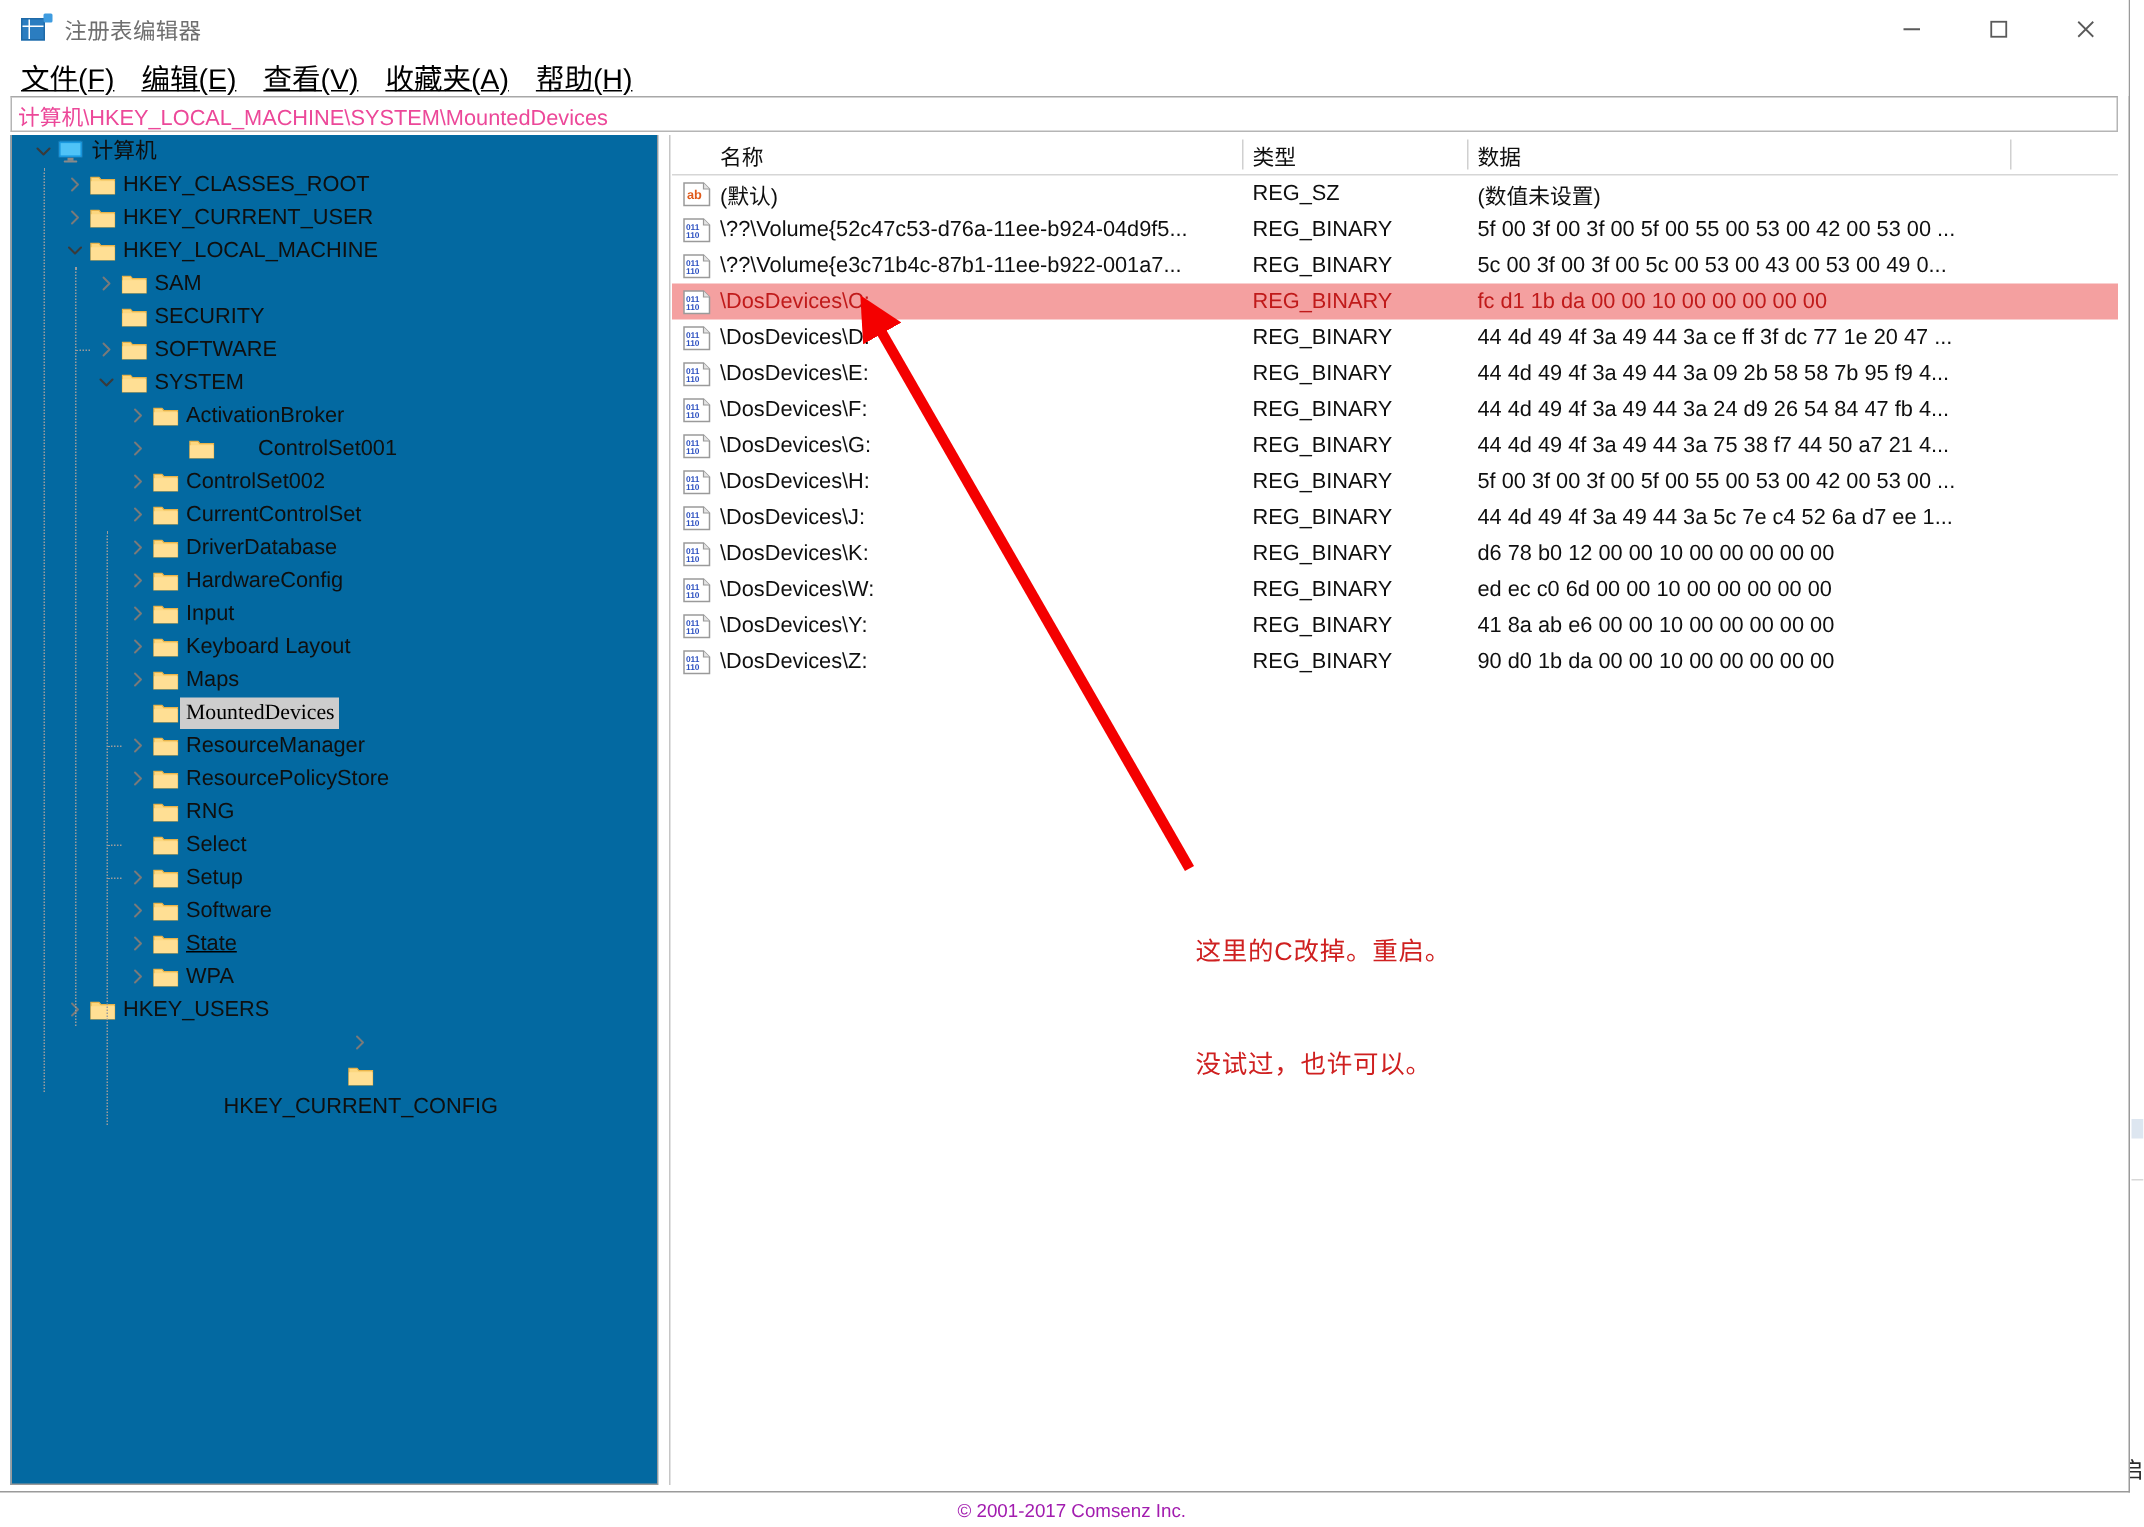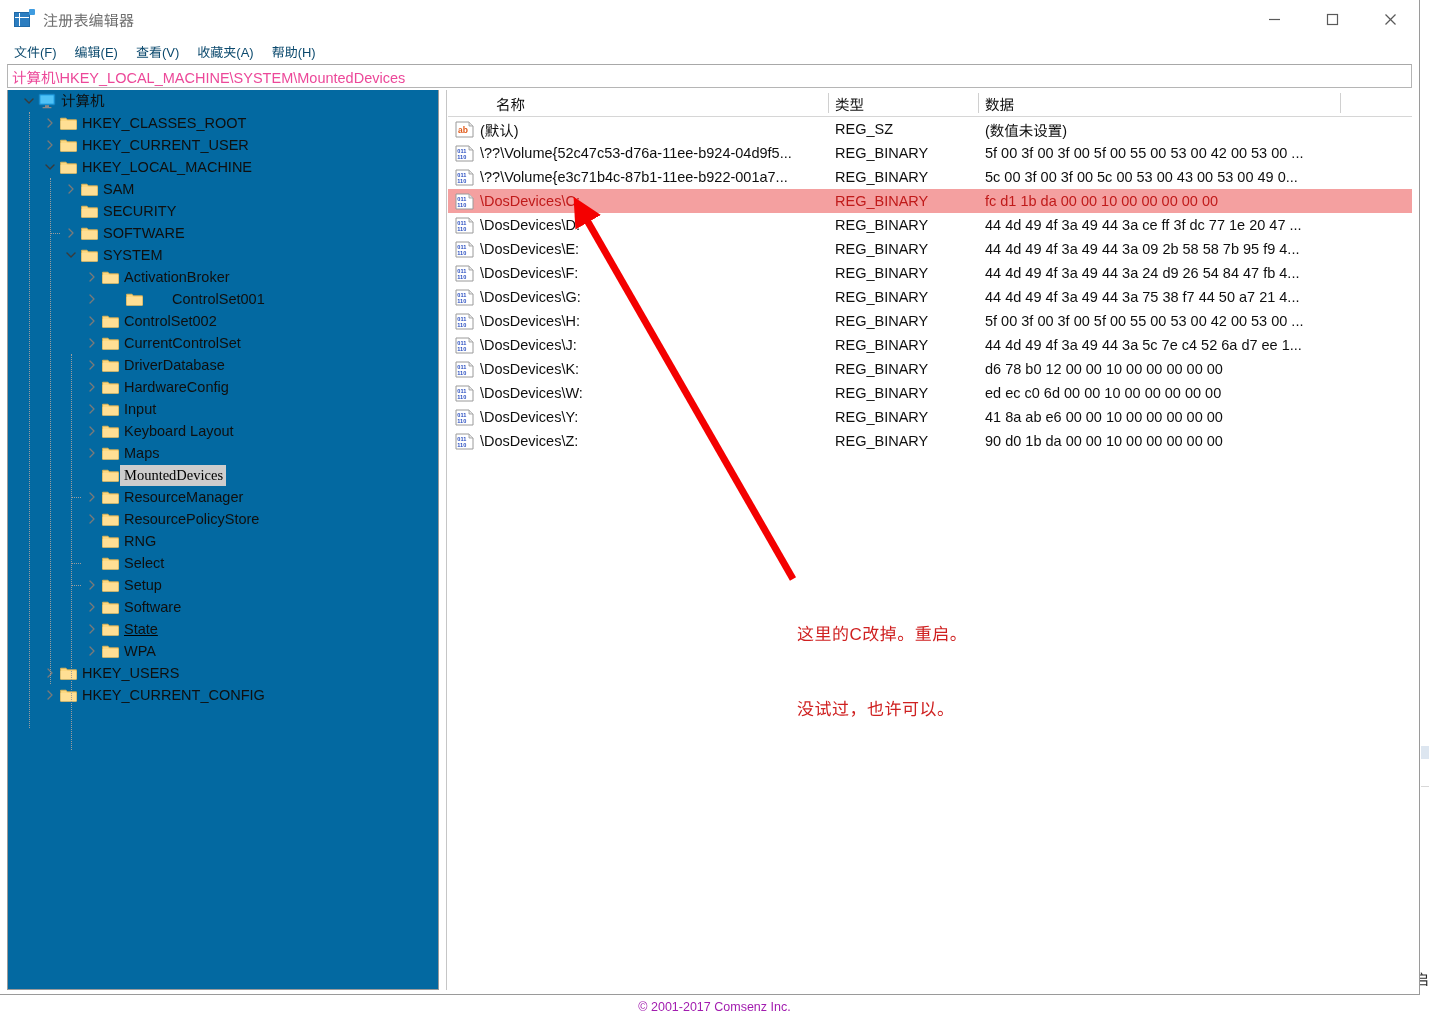--- a/index.html
+++ b/index.html
@@ -105,25 +105,26 @@
     left: 0; top: 38px;
     width: 100%;
     height: 26px;
     display: flex;
     align-items: center;
     background: #ffffff;
     padding-left: 12px;
     box-sizing: border-box;
   }
   .menu-item {
-    font-size: 13px;
-    color: #0c4a6e;
+    font-size: 19px;
+    color: #000000;
     margin-right: 14px;
     white-space: nowrap;
     padding: 1px 2px;
+    text-decoration: underline;
   }
 
   
   #address-bar {
     position: absolute;
     left: 7px; top: 64px;
     width: 1405px;
     height: 24px;
     border: 1px solid #b5b5b5;
     border-top-color: #a8a8a8;
@@ -771,21 +772,21 @@
           </svg>
         </span>
         <span class="tree-folder">
           <svg width="17" height="14" viewBox="0 0 17 14" aria-hidden="true">
             <path d="M0.6,2.2 L6,2.2 L7.3,3.8 L16.4,3.8 L16.4,13.3 L0.6,13.3 Z" fill="#fcd77f" stroke="#e8b34a" stroke-width="0.8"></path>
             <path d="M0.6,4.9 L16.4,4.9 L16.4,13.3 L0.6,13.3 Z" fill="#ffdf94" stroke="none"></path>
           </svg>
         </span>
         <span class="tree-label">HKEY_USERS</span>
       </div>
-      <div class="tree-row" style="padding-left: 34px;">
+      <div class="tree-row" style="padding-left: 34px; flex-direction: column;">
         <span class="tree-chevron">
           <svg width="10" height="10" viewBox="0 0 10 10" aria-hidden="true">
             <polyline points="3,1 7,5 3,9" fill="none" stroke="#7a7a7a" stroke-width="1.3" stroke-linecap="round" stroke-linejoin="round"></polyline>
           </svg>
         </span>
         <span class="tree-folder">
           <svg width="17" height="14" viewBox="0 0 17 14" aria-hidden="true">
             <path d="M0.6,2.2 L6,2.2 L7.3,3.8 L16.4,3.8 L16.4,13.3 L0.6,13.3 Z" fill="#fcd77f" stroke="#e8b34a" stroke-width="0.8"></path>
             <path d="M0.6,4.9 L16.4,4.9 L16.4,13.3 L0.6,13.3 Z" fill="#ffdf94" stroke="none"></path>
           </svg>
@@ -797,21 +798,21 @@
       <div class="guide" style="left: 63px; top: 264px; height: 396px;"></div>
       <div class="guide-h" style="left: 42px; top: 143px; width: 10px;"></div>
       <div class="guide-h" style="left: 63px; top: 407px; width: 10px;"></div>
       <div class="guide-h" style="left: 63px; top: 473px; width: 10px;"></div>
       <div class="guide-h" style="left: 63px; top: 495px; width: 10px;"></div>
     </div>
   <div id="tree-scroll-col"></div>
 
   <div id="list-pane">
     <div id="list-header">
-        <div class="col-head" style="left: 16px; width: 380px; padding-left: 32px;">名称</div>
+        <div class="col-head" style="left: 0px; width: 380px; padding-left: 32px;">名称</div>
         <div class="col-head" style="left: 380px; width: 150px;">类型</div>
         <div class="col-sep" style="left: 380px;"></div>
         <div class="col-head" style="left: 530px; width: 434px;">数据</div>
         <div class="col-sep" style="left: 530px;"></div>
         <div class="col-sep" style="left: 892px;"></div>
       </div>
     <div id="list-body">
         <div class="list-row">
           <div class="cell cell-name">
             <span class="val-icon">

